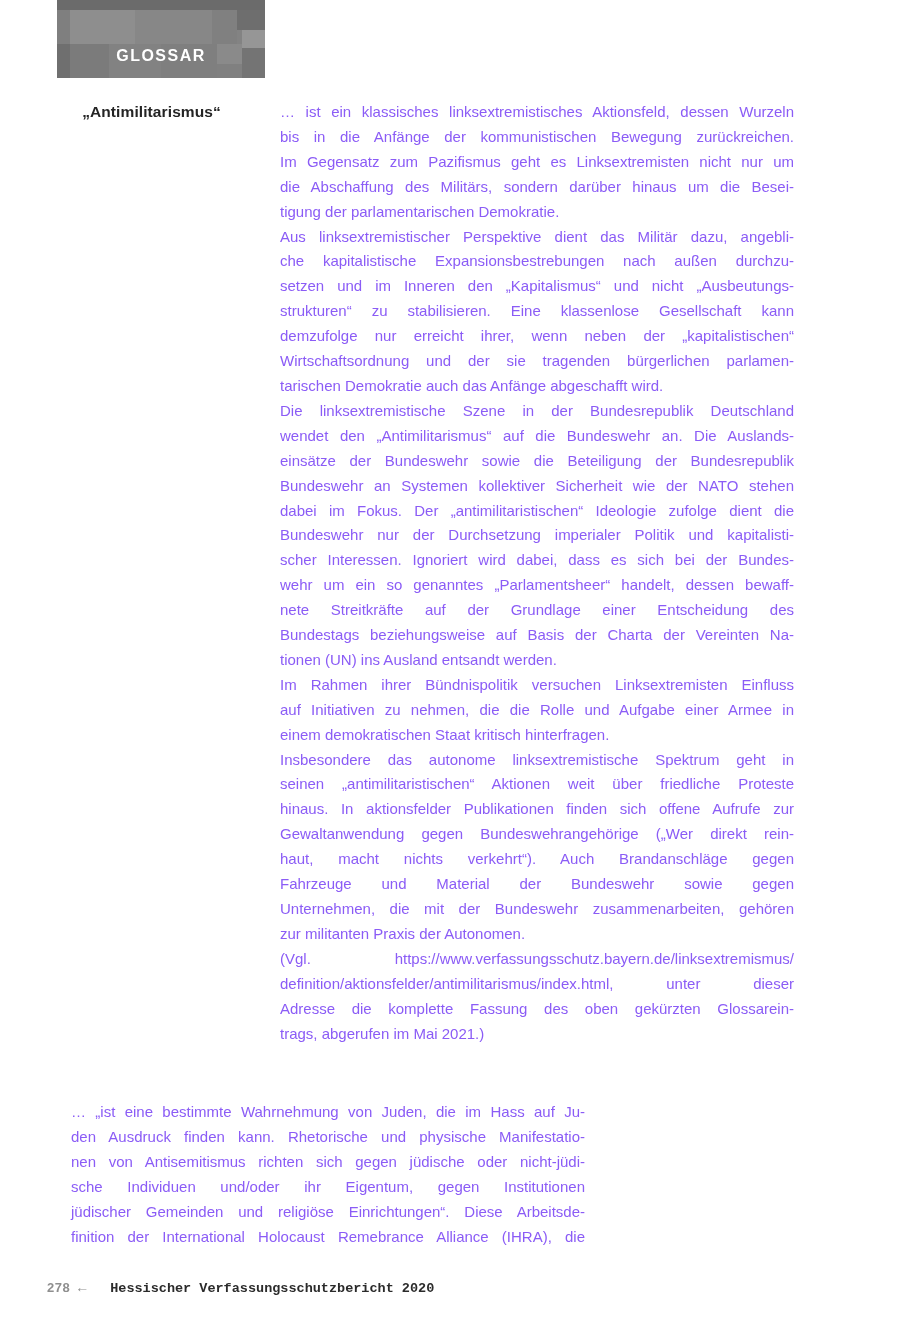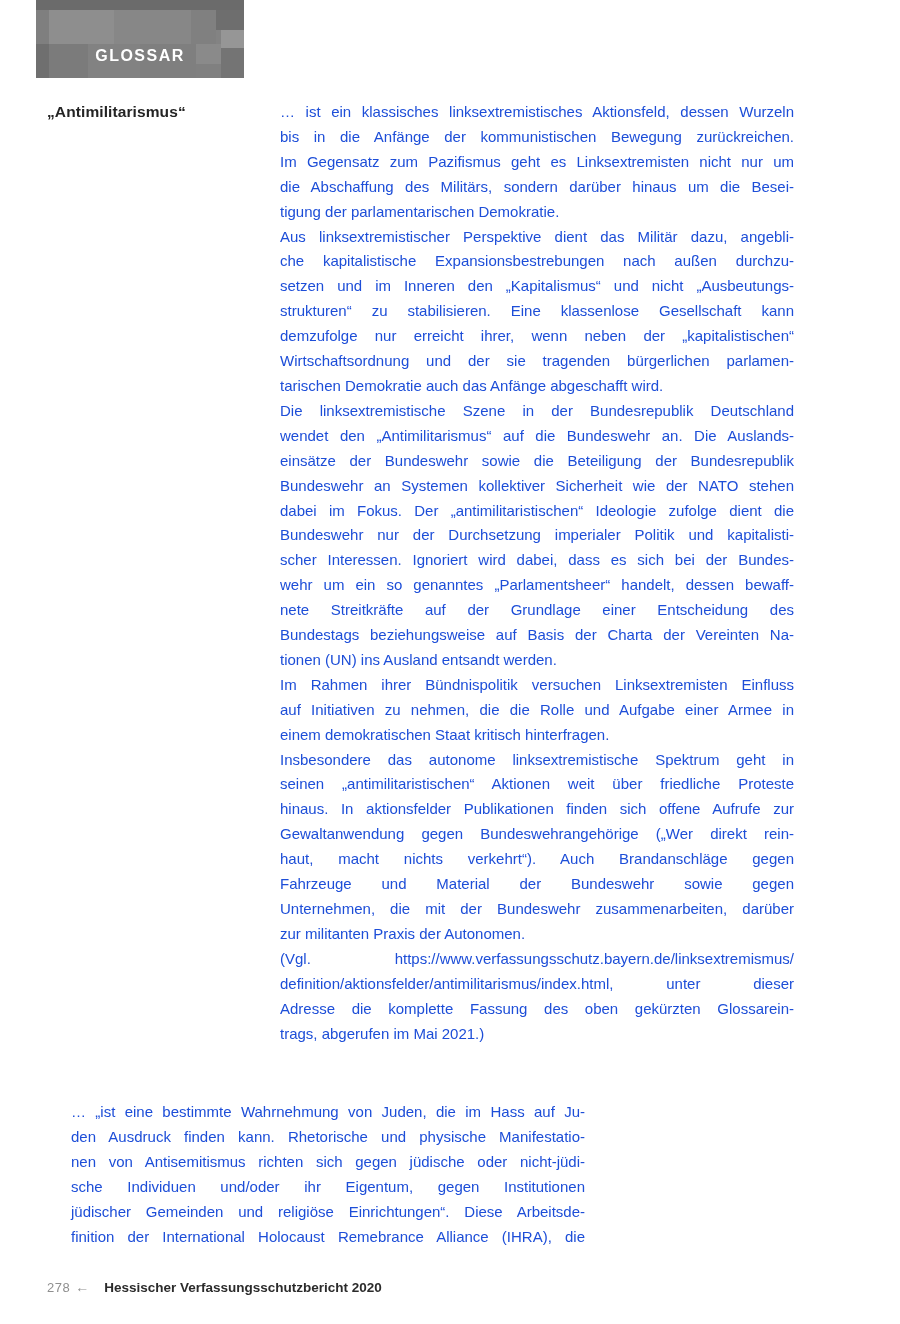--- a/index.html
+++ b/index.html
@@ -7,66 +7,66 @@
     width: 900px; height: 1324px;
     background: #ffffff;
     font-family: "Liberation Sans", sans-serif;
     position: relative;
     overflow: hidden;
   }
   .page { position: absolute; inset: 0; background: #ffffff; }
 
   
   .header-block {
-    position: absolute; left: 36px; top: 0;
+    position: absolute; left: 57px; top: 0;
     width: 208px; height: 78px;
     overflow: hidden;
   }
   .tile { position: absolute; }
   .glossar-title {
     position: absolute; left: 0; top: 47px; width: 100%;
     text-align: center;
     color: #ffffff; font-weight: bold;
     font-size: 16px; letter-spacing: 1.5px;
     z-index: 2;
   }
 
   
   .glossary {
     position: absolute; left: 47px; top: 78px; width: 747px;
   }
   .entry { display: flex; margin-top: 54px; }
   .entry:first-child { margin-top: 22px; }
   .term {
     width: 209px; flex: 0 0 209px;
-    text-align: left;
+    text-align: center;
     font-weight: bold;
     font-size: 15.5px; line-height: 24.9px;
     color: #242424;
     letter-spacing: 0.1px;
   }
   .body {
     width: 514px; flex: 0 0 514px;
     margin-left: 24px;
     font-size: 15px; line-height: 24.9px;
-    color: #1d4ed8;
+    color: #8b5cf6;
   }
   .para { margin: 0; }
   .line { text-align: justify; text-align-last: justify; }
   .line.end { text-align-last: left; }
 
   
   .footer {
     position: absolute; left: 47px; top: 1279px;
     display: flex; align-items: baseline;
     font-size: 13px;
   }
-  .page-num { color: #8f8f8f; font-weight: normal; letter-spacing: 0.5px; }
+  .page-num { color: #8f8f8f; font-weight: bold; letter-spacing: 0.5px; }
   .footer-arrow { color: #8f8f8f; font-size: 14px; margin-left: 5px; }
-  .footer-title { color: #2b2b2b; font-weight: bold; margin-left: 15px; font-size: 13.5px; }
+  .footer-title { color: #2b2b2b; font-weight: bold; margin-left: 21px; font-size: 13.5px; font-family: Liberation Mono, monospace; }
 </style>
 </head>
 <body>
 
 <div class="page">
 
   <div class="header-block" style="background: rgb(131, 131, 131);">
       <div class="tile" style="left: 0px; top: 70px; width: 26px; height: 8px; background: rgb(102, 102, 102);"></div>
       <div class="tile" style="left: 26px; top: 64px; width: 26px; height: 14px; background: rgb(120, 120, 120);"></div>
       <div class="tile" style="left: 185px; top: 48px; width: 23px; height: 30px; background: rgb(116, 116, 116);"></div>
@@ -126,21 +126,21 @@
             <div class="line">auf Initiativen zu nehmen, die die Rolle und Aufgabe einer Armee in</div>
             <div class="line end">einem demokratischen Staat kritisch hinterfragen.</div>
           </div>
           <div class="para">
             <div class="line">Insbesondere das autonome linksextremistische Spektrum geht in</div>
             <div class="line">seinen „antimilitaristischen“ Aktionen weit über friedliche Proteste</div>
             <div class="line">hinaus. In aktionsfelder Publikationen finden sich offene Aufrufe zur</div>
             <div class="line">Gewaltanwendung gegen Bundeswehrangehörige („Wer direkt rein-</div>
             <div class="line">haut, macht nichts verkehrt“). Auch Brandanschläge gegen</div>
             <div class="line">Fahrzeuge und Material der Bundeswehr sowie gegen</div>
-            <div class="line">Unternehmen, die mit der Bundeswehr zusammenarbeiten, darüber</div>
+            <div class="line">Unternehmen, die mit der Bundeswehr zusammenarbeiten, gehören</div>
             <div class="line end">zur militanten Praxis der Autonomen.</div>
           </div>
           <div class="para">
             <div class="line">(Vgl. https://www.verfassungsschutz.bayern.de/linksextremismus/</div>
             <div class="line">definition/aktionsfelder/antimilitarismus/index.html, unter dieser</div>
             <div class="line">Adresse die komplette Fassung des oben gekürzten Glossarein-</div>
             <div class="line end">trags, abgerufen im Mai 2021.)</div>
           </div>
         </div>
       </div>

